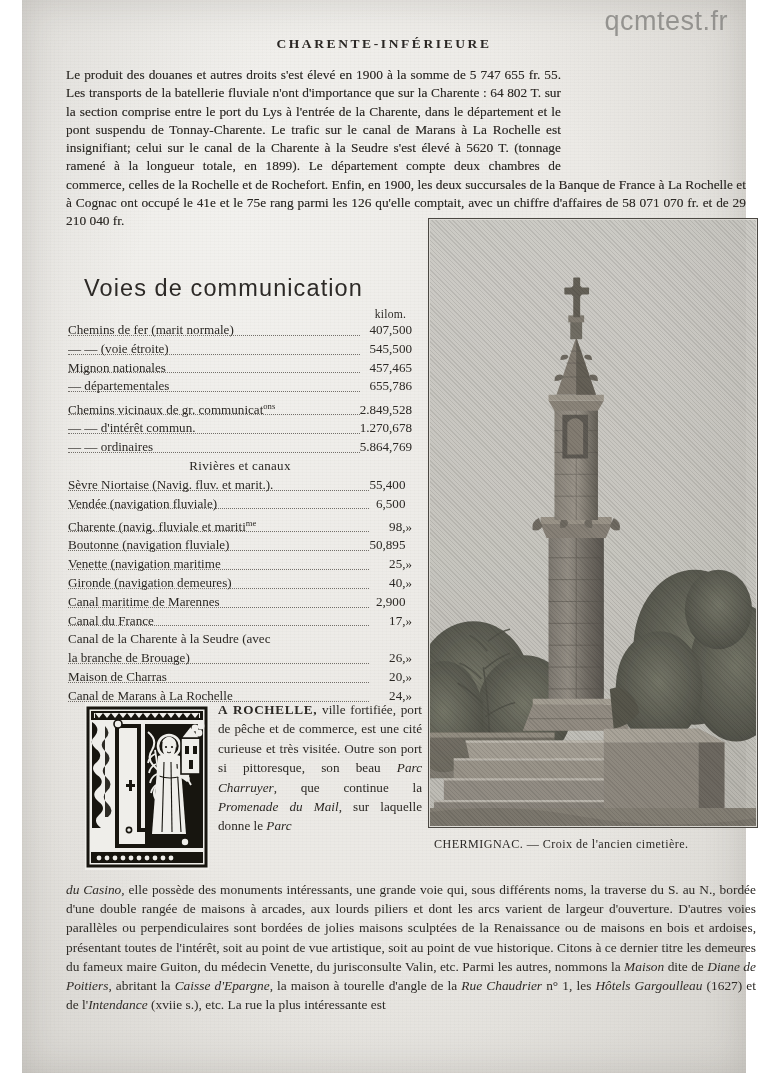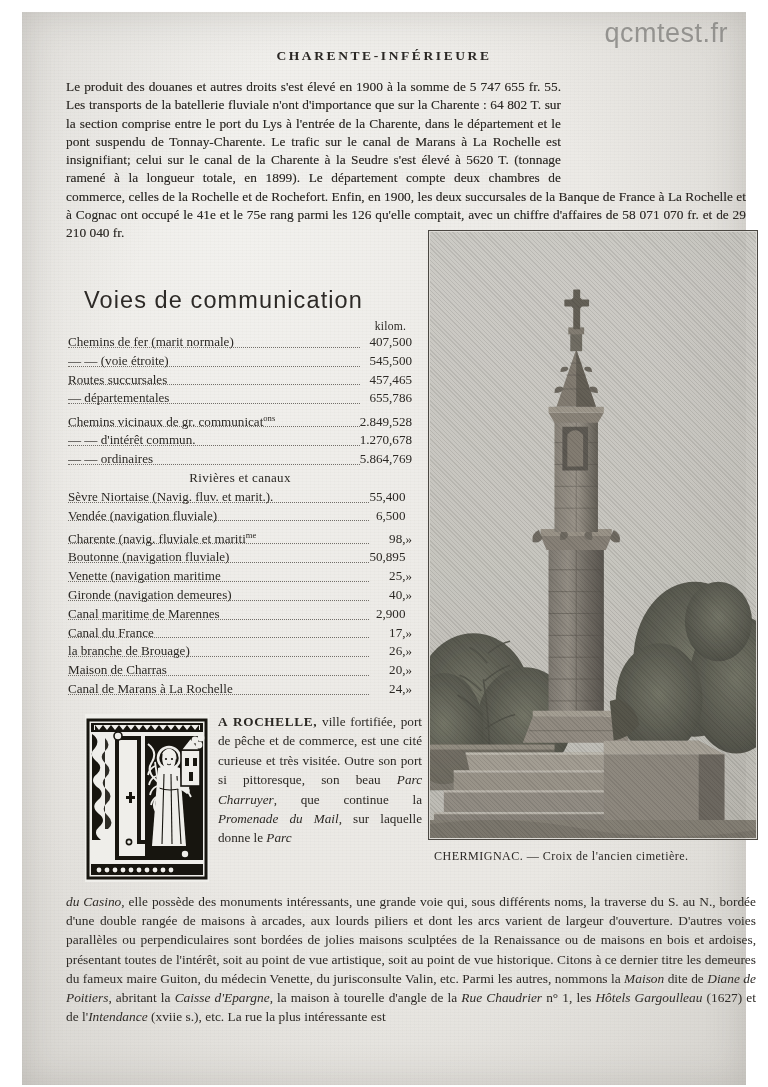--- a/index.html
+++ b/index.html
@@ -11,21 +11,21 @@
   #page{
     position:relative;
     width:768px;
     height:1087px;
     overflow:hidden;
     background:#ffffff;
   }
   
   #sheet{
     position:absolute;
-    left:22px; top:12px;
+    left:22px; top:0;
     width:724px; height:1073px;
     background:
       radial-gradient(ellipse at 30% 20%, #f2f1ee 0%, #eceae6 45%, #e6e4df 100%);
     box-shadow:inset 0 0 38px rgba(140,136,128,.30);
   }
   
   #grain{
     position:absolute; inset:0;
     opacity:.55;
     background-image:
@@ -246,21 +246,21 @@
               <td class="lbl"><span class="lt">Chemins de fer (marit normale)</span><span class="dots"></span></td>
               <td class="val">407,500</td>
               <td class="unit"></td>
             </tr>
             <tr>
               <td class="lbl"><span class="lt">—            —      (voie étroite)</span><span class="dots"></span></td>
               <td class="val">545,500</td>
               <td class="unit"></td>
             </tr>
             <tr>
-              <td class="lbl"><span class="lt">Routes succursales</span><span class="dots"></span></td>
+              <td class="lbl"><span class="lt">Mignon nationales</span><span class="dots"></span></td>
               <td class="val">457,465</td>
               <td class="unit"></td>
             </tr>
             <tr>
               <td class="lbl indent1"><span class="lt">—     départementales</span><span class="dots"></span></td>
               <td class="val">655,786</td>
               <td class="unit"></td>
             </tr>
             <tr>
               <td class="lbl"><span class="lt">Chemins vicinaux de gr. communicat<sup class="sm">ons</sup></span><span class="dots"></span></td>
@@ -316,20 +316,25 @@
             </tr>
             <tr>
               <td class="lbl"><span class="lt">Canal maritime de Marennes</span><span class="dots"></span></td>
               <td class="val">2,900</td>
               <td class="unit"></td>
             </tr>
             <tr>
               <td class="lbl"><span class="lt">Canal du France</span><span class="dots"></span></td>
               <td class="val">17,</td>
               <td class="unit">»</td>
+            </tr>
+            <tr>
+              <td class="lbl"><span class="lt">Canal de la Charente à la Seudre (avec</span></td>
+              <td class="val"></td>
+              <td class="unit"></td>
             </tr>
             <tr>
               <td class="lbl indent1"><span class="lt">la branche de Brouage)</span><span class="dots"></span></td>
               <td class="val">26,</td>
               <td class="unit">»</td>
             </tr>
             <tr>
               <td class="lbl"><span class="lt">Maison de Charras</span><span class="dots"></span></td>
               <td class="val">20,</td>
               <td class="unit">»</td>

